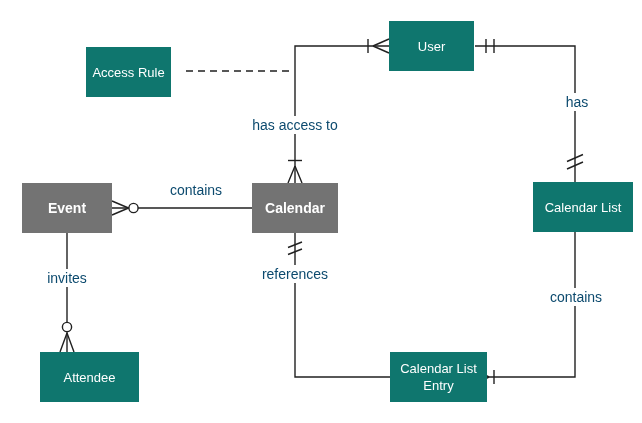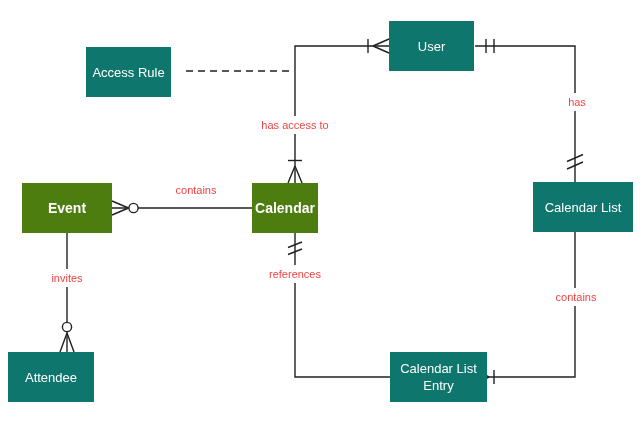--- a/index.html
+++ b/index.html
@@ -9,25 +9,25 @@
   }
   .wires{position:absolute;left:0;top:0;width:642px;height:423px;}
   .wires path{fill:none;stroke:#212121;stroke-width:1.4;}
   .wires path.dashed{stroke-dasharray:7 5;}
   .wires circle{fill:#ffffff;stroke:#212121;stroke-width:1.4;}
   .entity{
     position:absolute;display:flex;align-items:center;justify-content:center;
     color:#ffffff;font-size:13px;text-align:center;line-height:17px;
     box-sizing:border-box;padding:2px;cursor:default;
   }
-  .entity.orange{background:#4d7c0f;font-weight:bold;font-size:14px;}
+  .entity.orange{background:#737373;font-weight:bold;font-size:14px;}
   .entity.green{background:#0f766e;}
   .edge-label{
     position:absolute;transform:translate(-50%,-50%);
-    background:#ffffff;color:#ef4444;font-size:11px;line-height:16px;
+    background:#ffffff;color:#0c4a6e;font-size:14px;line-height:16px;
     padding:1px 4px;white-space:nowrap;
   }
 </style>
 </head>
 <body>
 
 <div class="stage">
 
   <svg class="wires" viewBox="0 0 642 423" xmlns="http://www.w3.org/2000/svg">
 
@@ -78,33 +78,33 @@
   </div>
 
   <div class="entity green" style="left:389px;top:21px;width:85px;height:50px">
     <span>User</span>
   </div>
 
   <div class="entity orange" style="left:22px;top:183px;width:90px;height:50px">
     <span>Event</span>
   </div>
 
-  <div class="entity orange" style="left:252px;top:183px;width:66px;height:50px">
+  <div class="entity orange" style="left:252px;top:183px;width:86px;height:50px">
     <span>Calendar</span>
   </div>
 
   <div class="entity green" style="left:533px;top:182px;width:100px;height:50px">
     <span>Calendar List</span>
   </div>
 
   <div class="entity green" style="left:390px;top:352px;width:97px;height:50px">
     <span>Calendar List Entry</span>
   </div>
 
-  <div class="entity green" style="left:8px;top:352px;width:86px;height:50px">
+  <div class="entity green" style="left:40px;top:352px;width:99px;height:50px">
     <span>Attendee</span>
   </div>
 
   <div class="edge-label" style="left:196px;top:190px">contains</div>
 
   <div class="edge-label" style="left:295px;top:125px">has access to</div>
 
   <div class="edge-label" style="left:577px;top:102px">has</div>
 
   <div class="edge-label" style="left:576px;top:297px">contains</div>

